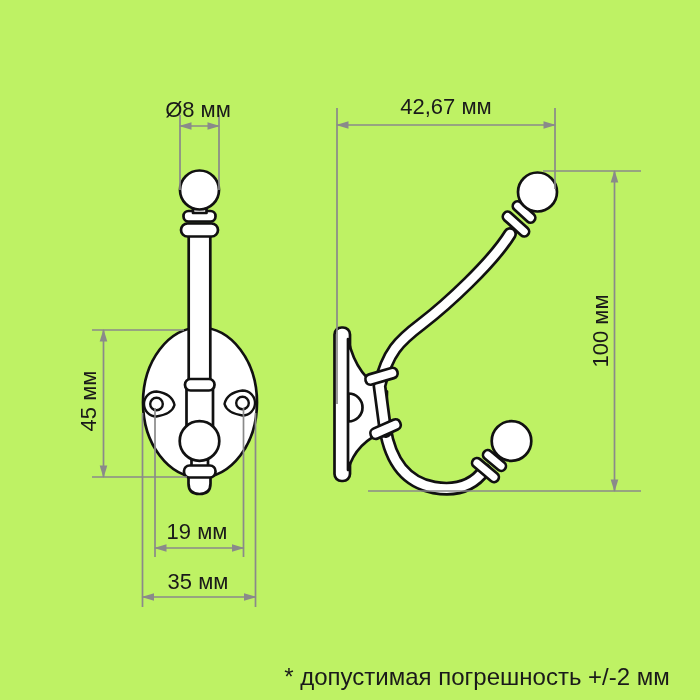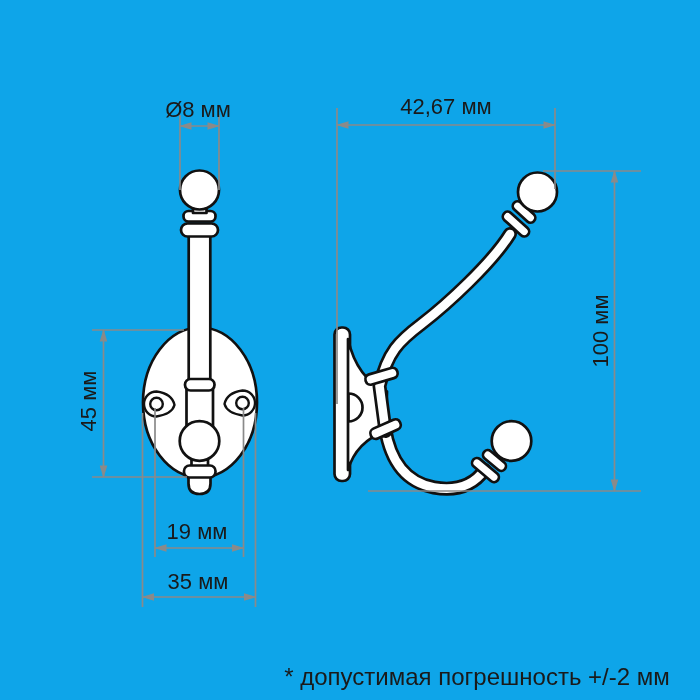--- a/index.html
+++ b/index.html
@@ -1,16 +1,16 @@
 <!DOCTYPE html>
 <html><head>
 <meta charset="utf-8">
 <style>
   html,body{margin:0;padding:0;background:#ffffff;}
-  .stage{position:relative;width:700px;height:700px;background:#0ea5e9;overflow:hidden;}
+  .stage{position:relative;width:700px;height:700px;background:#bef264;overflow:hidden;}
   svg{display:block;}
   
   .ln{fill:#ffffff;stroke:#111111;stroke-width:2.7;stroke-linejoin:round;}
   .ln-thin{fill:#ffffff;stroke:#111111;stroke-width:2.4;stroke-linejoin:round;}
   .hole{fill:#ffffff;stroke:#111111;stroke-width:2.4;}
   .tube-b{fill:none;stroke:#111111;stroke-width:14;stroke-linecap:round;stroke-linejoin:round;}
   .tube-w{fill:none;stroke:#ffffff;stroke-width:8.6;stroke-linecap:round;stroke-linejoin:round;}
   
   .dim{fill:none;stroke:#8a8a8a;stroke-width:1.7;}
   .dim-label{font-family:"Liberation Sans","DejaVu Sans",sans-serif;font-size:22px;fill:#1a1a1a;}

